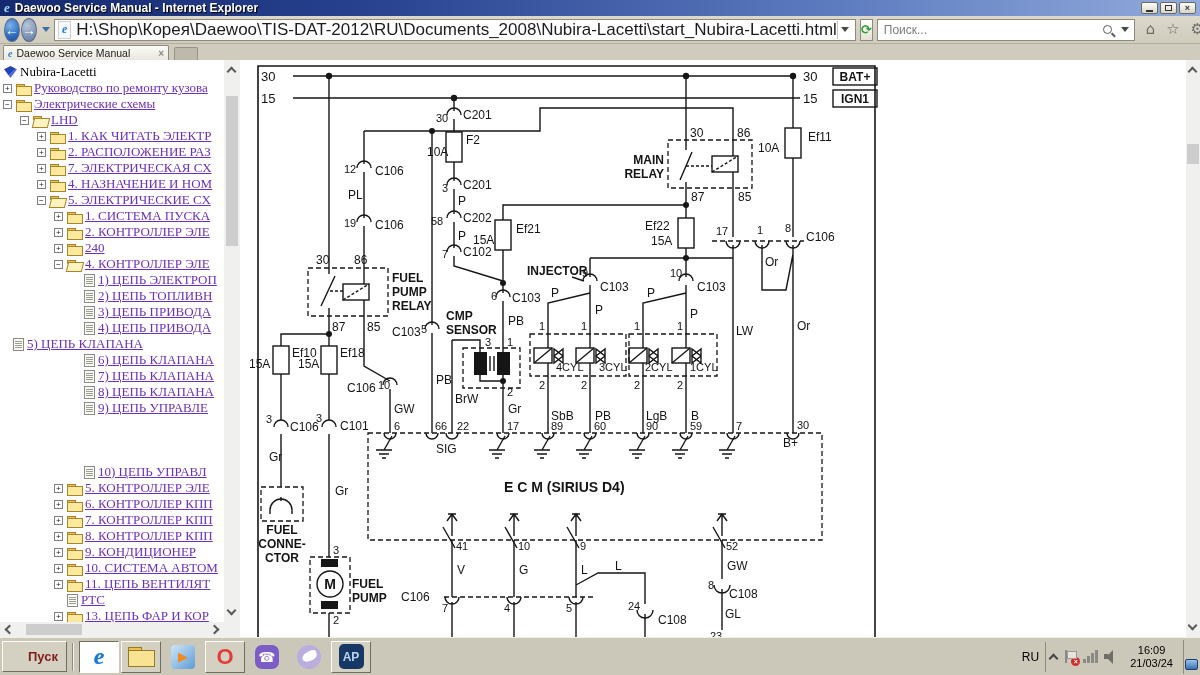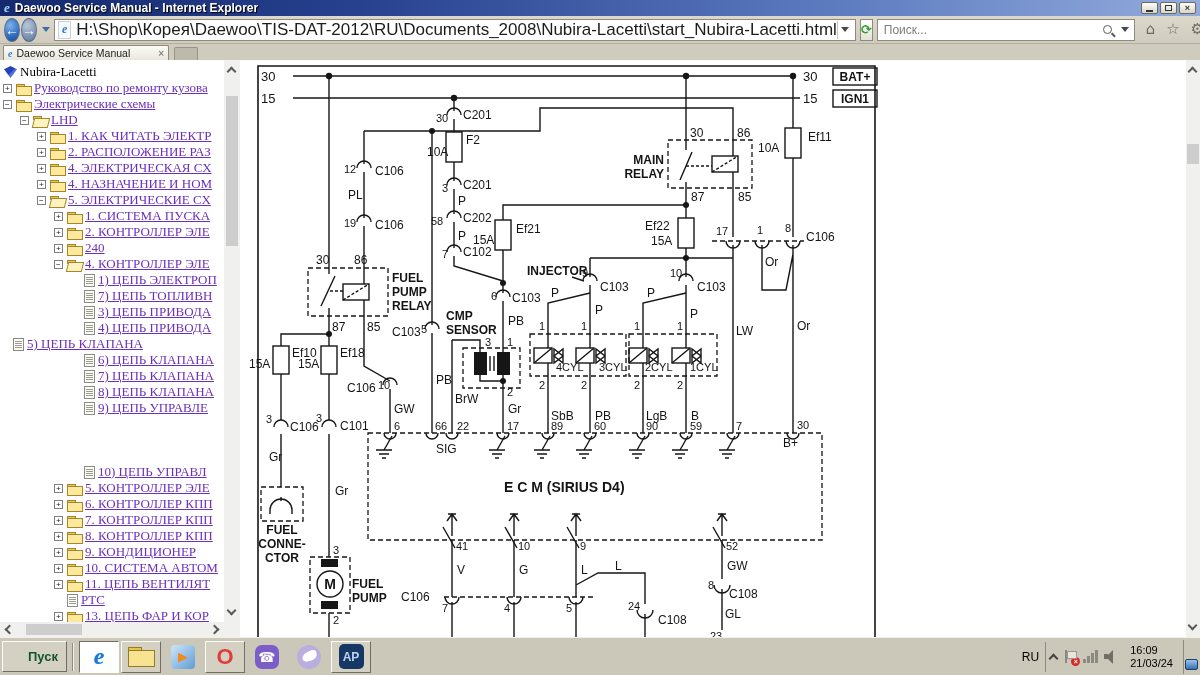--- a/index.html
+++ b/index.html
@@ -83,21 +83,21 @@
 
   
   svg text { font-family:"Liberation Sans",sans-serif; fill:#141414; }
   .st  { stroke:#161616; stroke-width:1.4; fill:none; }
   .st2 { stroke:#161616; stroke-width:1.6; fill:none; }
   .dash { stroke:#161616; stroke-width:1.3; fill:none; stroke-dasharray:5 3; }
   .blk { fill:#161616; stroke:none; }
 
   
   .taskbar { position:absolute; left:0; top:637px; width:1200px; height:38px; background:#ccc8b9; border-top:1px solid #f2f0e8; display:flex; align-items:center; padding:0 2px; }
-  .startbtn { height:31px; padding:0 8px 0 5px; background:#d5d1c2; border:1px solid; border-color:#fdfcf7 #716e60 #716e60 #fdfcf7; display:flex; align-items:center; gap:5px; font:bold 13px "Liberation Sans",sans-serif; color:#14532d; }
+  .startbtn { height:31px; padding:0 8px 0 5px; background:#d5d1c2; border:1px solid; border-color:#fdfcf7 #716e60 #716e60 #fdfcf7; display:flex; align-items:center; gap:5px; font:bold 13px "Liberation Sans",sans-serif; color:#7f1d1d; }
   .winflag { width:15px; height:13px; background:conic-gradient(#3ba53b 0 25%, #e8c f 0, #f0c530 25% 50%, #3b6fd4 50% 75%, #d43b3b 75%); border-radius:2px; transform:skewY(-6deg); }
   .tsep { width:2px; height:28px; border-left:1px solid #8f8c7e; border-right:1px solid #f4f2ea; margin:0 5px; }
   .qlbtn { width:40px; height:32px; display:flex; align-items:center; justify-content:center; margin-right:2px; }
   .qlraised { background:#d5d1c2; border:1px solid; border-color:#fdfcf7 #716e60 #716e60 #fdfcf7; }
   .qlactive { background:#fff; border:1px solid; border-color:#716e60 #fdfcf7 #fdfcf7 #716e60; }
   .ie-e { font:italic bold 24px "Liberation Serif",serif; color:#1e78d7; text-shadow:0 0 1px #7fc0f0; }
   .fold { position:relative; width:26px; height:19px; }
   .fold::before { content:""; position:absolute; left:0; top:0; width:12px; height:5px; background:#e8c352; border:1px solid #9a7a20; }
   .fold::after { content:""; position:absolute; left:0; top:3px; width:25px; height:15px; background:linear-gradient(#fdf0b0,#e8c former352); background:#f7e391; border:1px solid #9a7a20; }
   .wmp { width:24px; height:24px; border-radius:4px; background:linear-gradient(135deg,#cfe6f8,#5f9bd6); display:flex; align-items:center; justify-content:center; color:#f08a1e; font:13px "DejaVu Sans",sans-serif; }
@@ -112,21 +112,21 @@
   .chevup2 { width:7px; height:7px; border-left:2px solid #444; border-top:2px solid #444; transform:rotate(45deg); margin-top:3px; }
   .flagic { position:relative; width:14px; height:14px; }
   .flagic::before { content:""; position:absolute; left:2px; top:0; width:2px; height:13px; background:#888; }
   .flagic::after { content:""; position:absolute; left:4px; top:1px; width:8px; height:6px; background:#e8e4da; border:1px solid #999; }
   .flagbadge { position:absolute; right:-3px; bottom:-2px; width:9px; height:9px; border-radius:50%; background:#d42a2a; color:#fff; font:bold 7px/9px "Liberation Sans",sans-serif; text-align:center; }
   .sig { display:flex; align-items:flex-end; gap:1px; height:13px; }
   .sig i { width:3px; background:#8a8a83; display:block; }
   .spk { position:relative; width:14px; height:13px; }
   .spk::before { content:""; position:absolute; left:0; top:4px; width:4px; height:5px; background:#6f6f68; }
   .spk::after { content:""; position:absolute; left:2px; top:0; border-top:7px solid transparent; border-bottom:7px solid transparent; border-right:7px solid #6f6f68; }
-  .clock { font:11px "Liberation Sans",sans-serif; color:#000; line-height:13px; padding:0 6px; }
+  .clock { text-align:center; font:11px "Liberation Sans",sans-serif; color:#000; line-height:13px; padding:0 6px; }
   .showdesk { width:15px; height:34px; border-left:1px solid #8f8c7e; display:flex; align-items:flex-end; justify-content:center; padding-bottom:4px; }
   .monic { width:13px; height:11px; background:linear-gradient(#9cc4ec,#3a6fb4); border:1px solid #1d3f6e; border-radius:2px; }
 </style>
 </head>
 <body>
 
 <div id="win">
 
   <div class="titlebar">
     <span class="ietiny">e</span>
@@ -204,21 +204,21 @@
             <span class="tl lnk">1. КАК ЧИТАТЬ ЭЛЕКТР</span>
           </div>
           <div class="trow" style="padding-left: 37px;">
             <span class="exp">+</span>
             <span class="ti folder"></span>
             <span class="tl lnk">2. РАСПОЛОЖЕНИЕ РАЗ</span>
           </div>
           <div class="trow" style="padding-left: 37px;">
             <span class="exp">+</span>
             <span class="ti folder"></span>
-            <span class="tl lnk">4. ЭЛЕКТРИЧЕСКАЯ СХ</span>
+            <span class="tl lnk">7. ЭЛЕКТРИЧЕСКАЯ СХ</span>
           </div>
           <div class="trow" style="padding-left: 37px;">
             <span class="exp">+</span>
             <span class="ti folder"></span>
             <span class="tl lnk">4. НАЗНАЧЕНИЕ И НОМ</span>
           </div>
           <div class="trow" style="padding-left: 37px;">
             <span class="exp">−</span>
             <span class="ti folder-open"></span>
             <span class="tl lnk">5. ЭЛЕКТРИЧЕСКИЕ СХ</span>
@@ -244,21 +244,21 @@
             <span class="tl lnk">4. КОНТРОЛЛЕР ЭЛЕ</span>
           </div>
           <div class="trow" style="padding-left: 71px;">
             <span class="expsp"></span>
             <span class="ti doc"></span>
             <span class="tl lnk">1) ЦЕПЬ ЭЛЕКТРОП</span>
           </div>
           <div class="trow" style="padding-left: 71px;">
             <span class="expsp"></span>
             <span class="ti doc"></span>
-            <span class="tl lnk">7) ЦЕПЬ ТОПЛИВН</span>
+            <span class="tl lnk">2) ЦЕПЬ ТОПЛИВН</span>
           </div>
           <div class="trow" style="padding-left: 71px;">
             <span class="expsp"></span>
             <span class="ti doc"></span>
             <span class="tl lnk">3) ЦЕПЬ ПРИВОДА</span>
           </div>
           <div class="trow" style="padding-left: 71px;">
             <span class="expsp"></span>
             <span class="ti doc"></span>
             <span class="tl lnk">4) ЦЕПЬ ПРИВОДА</span>

